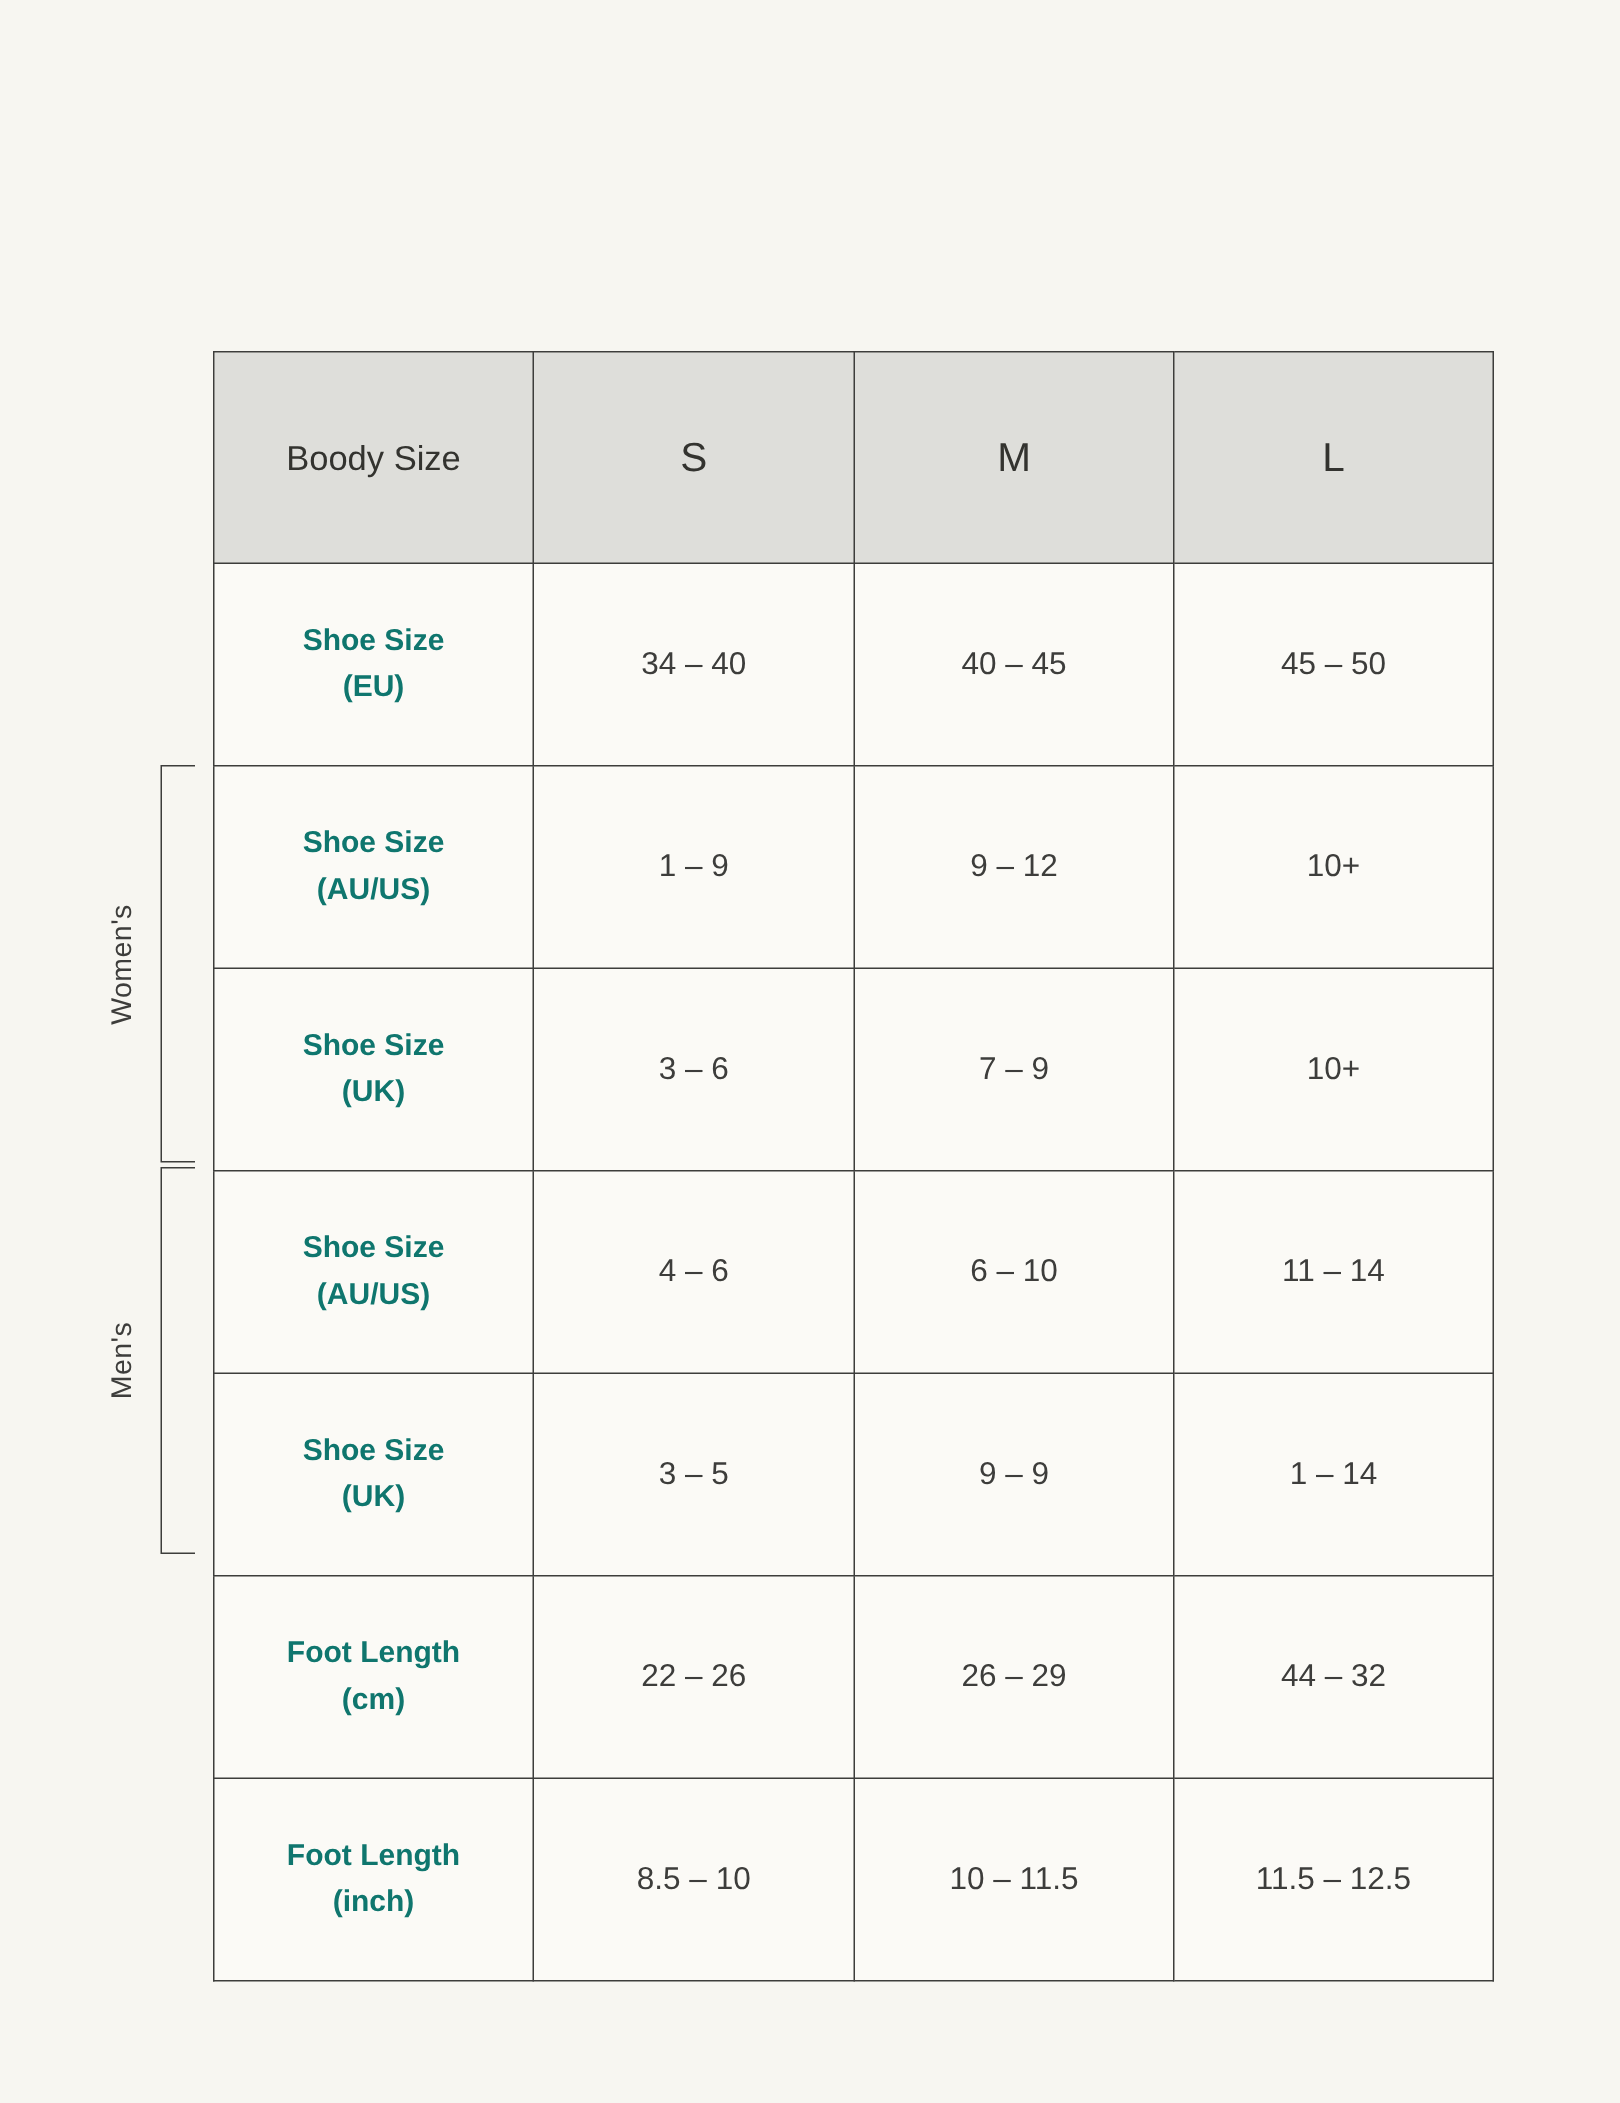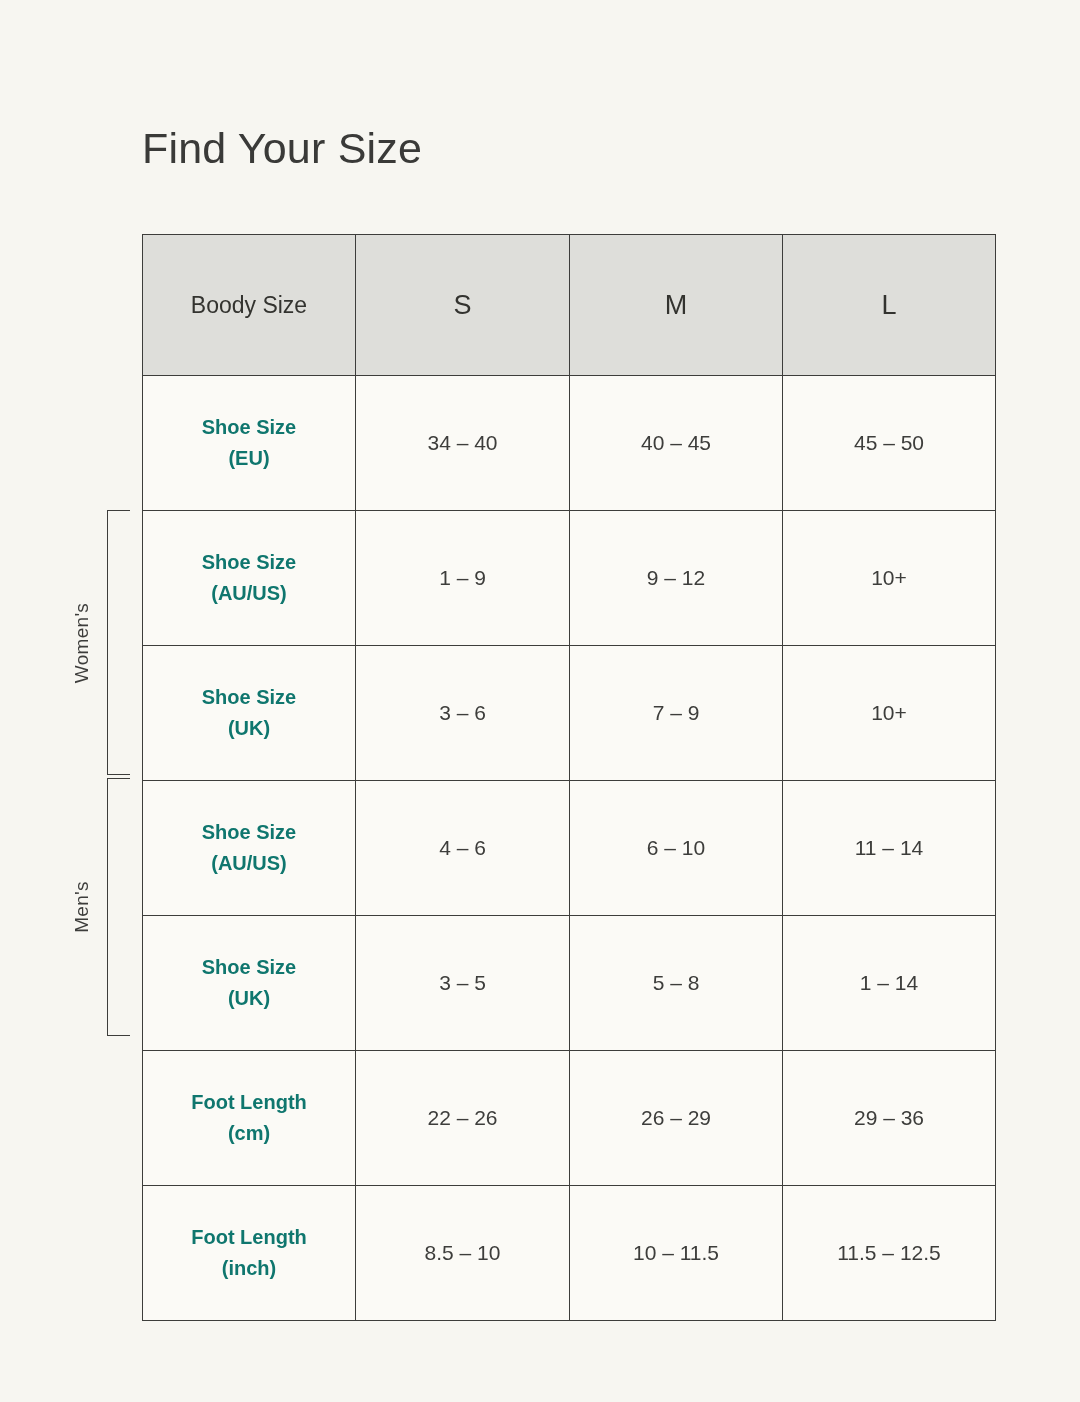--- a/index.html
+++ b/index.html
@@ -117,21 +117,20 @@
     left: 107px;
     top: 778px;
     height: 258px;
   }
 </style>
 </head>
 <body>
 
 <div class="page">
 
-  <h1 class="title">Find Your Size</h1>
 
   <div class="bracket" id="bracket-womens">
     <span class="btext">Women's</span>
   </div>
 
   <div class="bracket" id="bracket-mens">
     <span class="btext">Men's</span>
   </div>
 
   <div class="table-wrap">
@@ -186,31 +185,31 @@
           <td>4 – 6</td>
           <td>6 – 10</td>
           <td>11 – 14</td>
         </tr>
         <tr>
           <td class="rowlabel">
             <span class="l1">Shoe Size</span>
             <span class="l2">(UK)</span>
           </td>
           <td>3 – 5</td>
-          <td>5 – 8</td>
+          <td>9 – 9</td>
           <td>1 – 14</td>
         </tr>
         <tr>
           <td class="rowlabel">
             <span class="l1">Foot Length</span>
             <span class="l2">(cm)</span>
           </td>
           <td>22 – 26</td>
           <td>26 – 29</td>
-          <td>29 – 36</td>
+          <td>44 – 32</td>
         </tr>
         <tr>
           <td class="rowlabel">
             <span class="l1">Foot Length</span>
             <span class="l2">(inch)</span>
           </td>
           <td>8.5 – 10</td>
           <td>10 – 11.5</td>
           <td>11.5 – 12.5</td>
         </tr>

